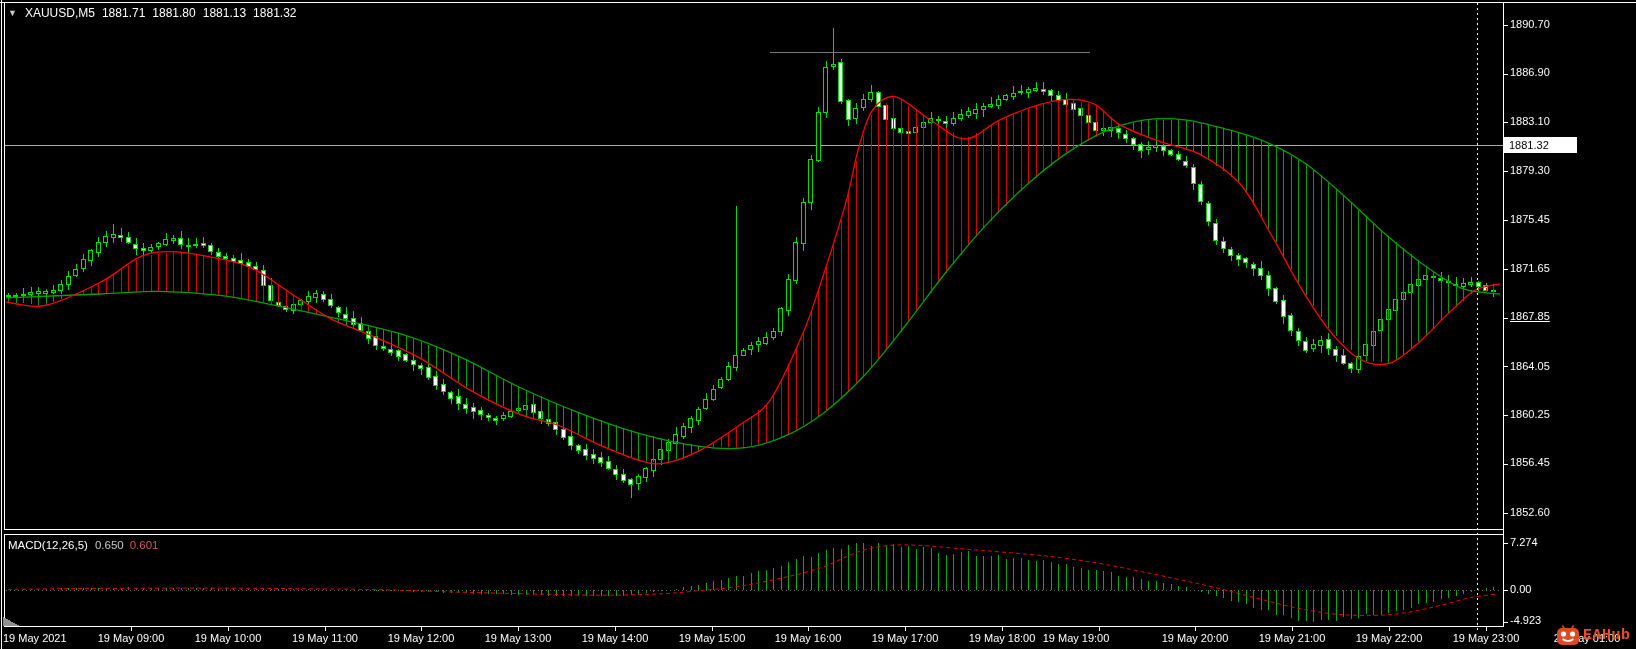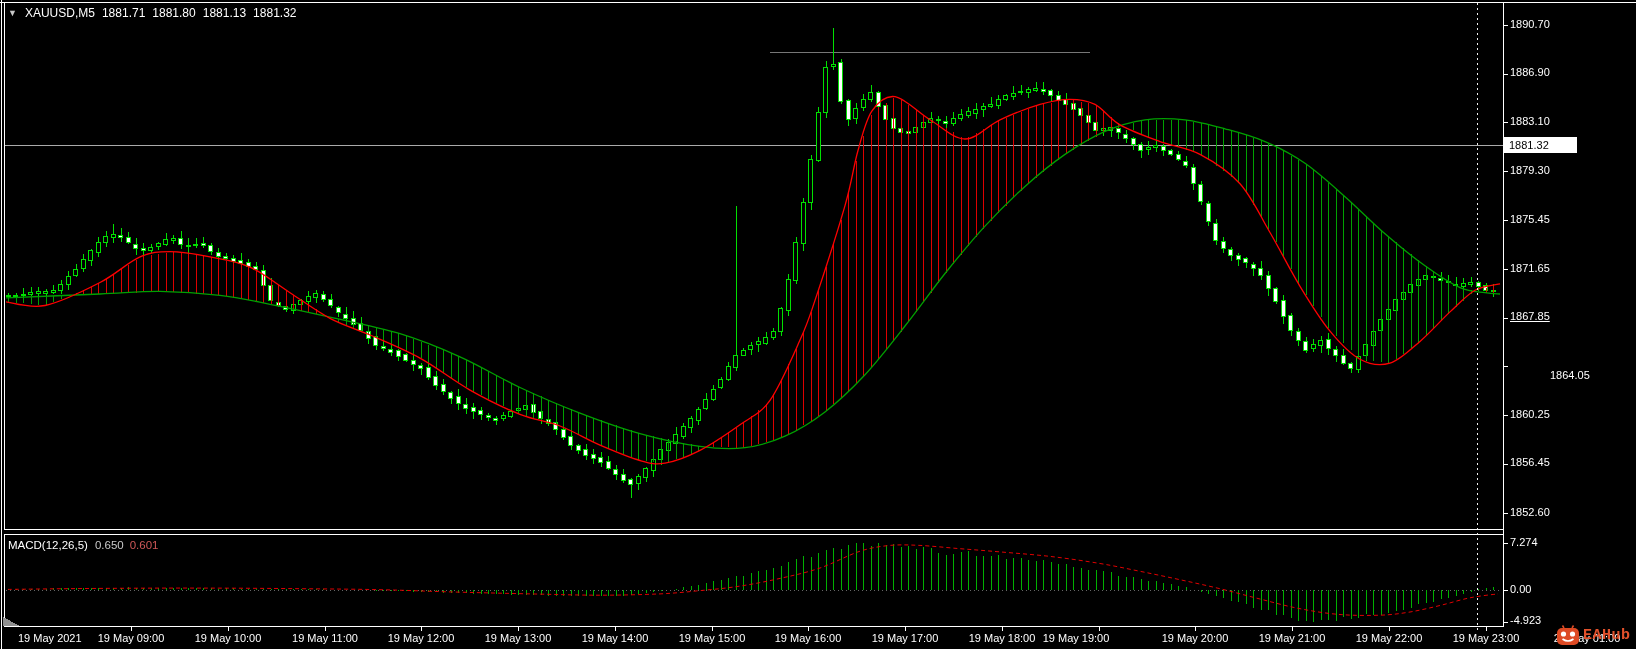--- a/index.html
+++ b/index.html
@@ -8,21 +8,21 @@
   #chart-svg{position:absolute;left:0;top:0;}
   .hdr{position:absolute;left:8px;top:6px;color:#fff;font-size:12px;white-space:nowrap;}
   .hdr .tri{color:#c8c8c8;font-size:9px;margin-right:6px;vertical-align:1px;}
   .hdr span.num{margin-left:7px;}
   .hdr span.sym{margin-left:2px;}
   .ind-label{position:absolute;left:8px;top:539px;color:#fff;font-size:11.5px;white-space:nowrap;}
   .ind-label .v-main{color:#c8c8c8;margin-left:7px;}
   .ind-label .v-sig{color:#d05858;margin-left:6px;}
   .plabel{position:absolute;left:1510px;color:#fff;font-size:11px;white-space:nowrap;}
   .tlabel{position:absolute;top:632px;color:#fff;font-size:11px;white-space:nowrap;transform:translateX(-50%);}
-  .tlabel.tleft{transform:none;margin-left:15px;}
+  .tlabel.tleft{transform:none;}
   #cur-price{position:absolute;left:1504px;top:137px;width:66px;height:14px;background:#fff;color:#000;
              font-size:11px;line-height:14px;padding:1px 2px 1px 5px;}
   #watermark{position:absolute;left:1556px;top:625px;display:flex;align-items:center;gap:3px;}
   #watermark .wm-text{color:#e2512b;font-size:15px;font-weight:bold;letter-spacing:.5px;font-family:Liberation Mono, monospace;}
 </style>
 </head>
 <body>
 <div id="app">
 
   <svg id="chart-svg" width="1636" height="649" viewBox="0 0 1636 649">
@@ -891,21 +891,21 @@
   </div>
 
   <div id="price-axis">
       <div class="plabel" style="top: 17.5px;">1890.70</div>
       <div class="plabel" style="top: 66.2px;">1886.90</div>
       <div class="plabel" style="top: 114.9px;">1883.10</div>
       <div class="plabel" style="top: 163.5px;">1879.30</div>
       <div class="plabel" style="top: 212.9px;">1875.45</div>
       <div class="plabel" style="top: 261.5px;">1871.65</div>
       <div class="plabel" style="top: 310.2px; text-decoration: underline;">1867.85</div>
-      <div class="plabel" style="top: 369px; margin-left: 40px;">1864.05</div>
+      <div class="plabel" style="top: 360px;">1864.05</div>
       <div class="plabel" style="top: 407.6px;">1860.25</div>
       <div class="plabel" style="top: 456.2px;">1856.45</div>
       <div class="plabel" style="top: 505.6px;">1852.60</div>
       <div class="plabel" style="top: 535.5px;">7.274</div>
       <div class="plabel" style="top: 582.5px;">0.00</div>
       <div class="plabel" style="top: 614.3px;">-4.923</div>
     </div>
   <div id="time-axis">
       <div class="tlabel tleft" style="left: 3px;">19 May 2021</div>
       <div class="tlabel" style="left: 131px;">19 May 09:00</div>

